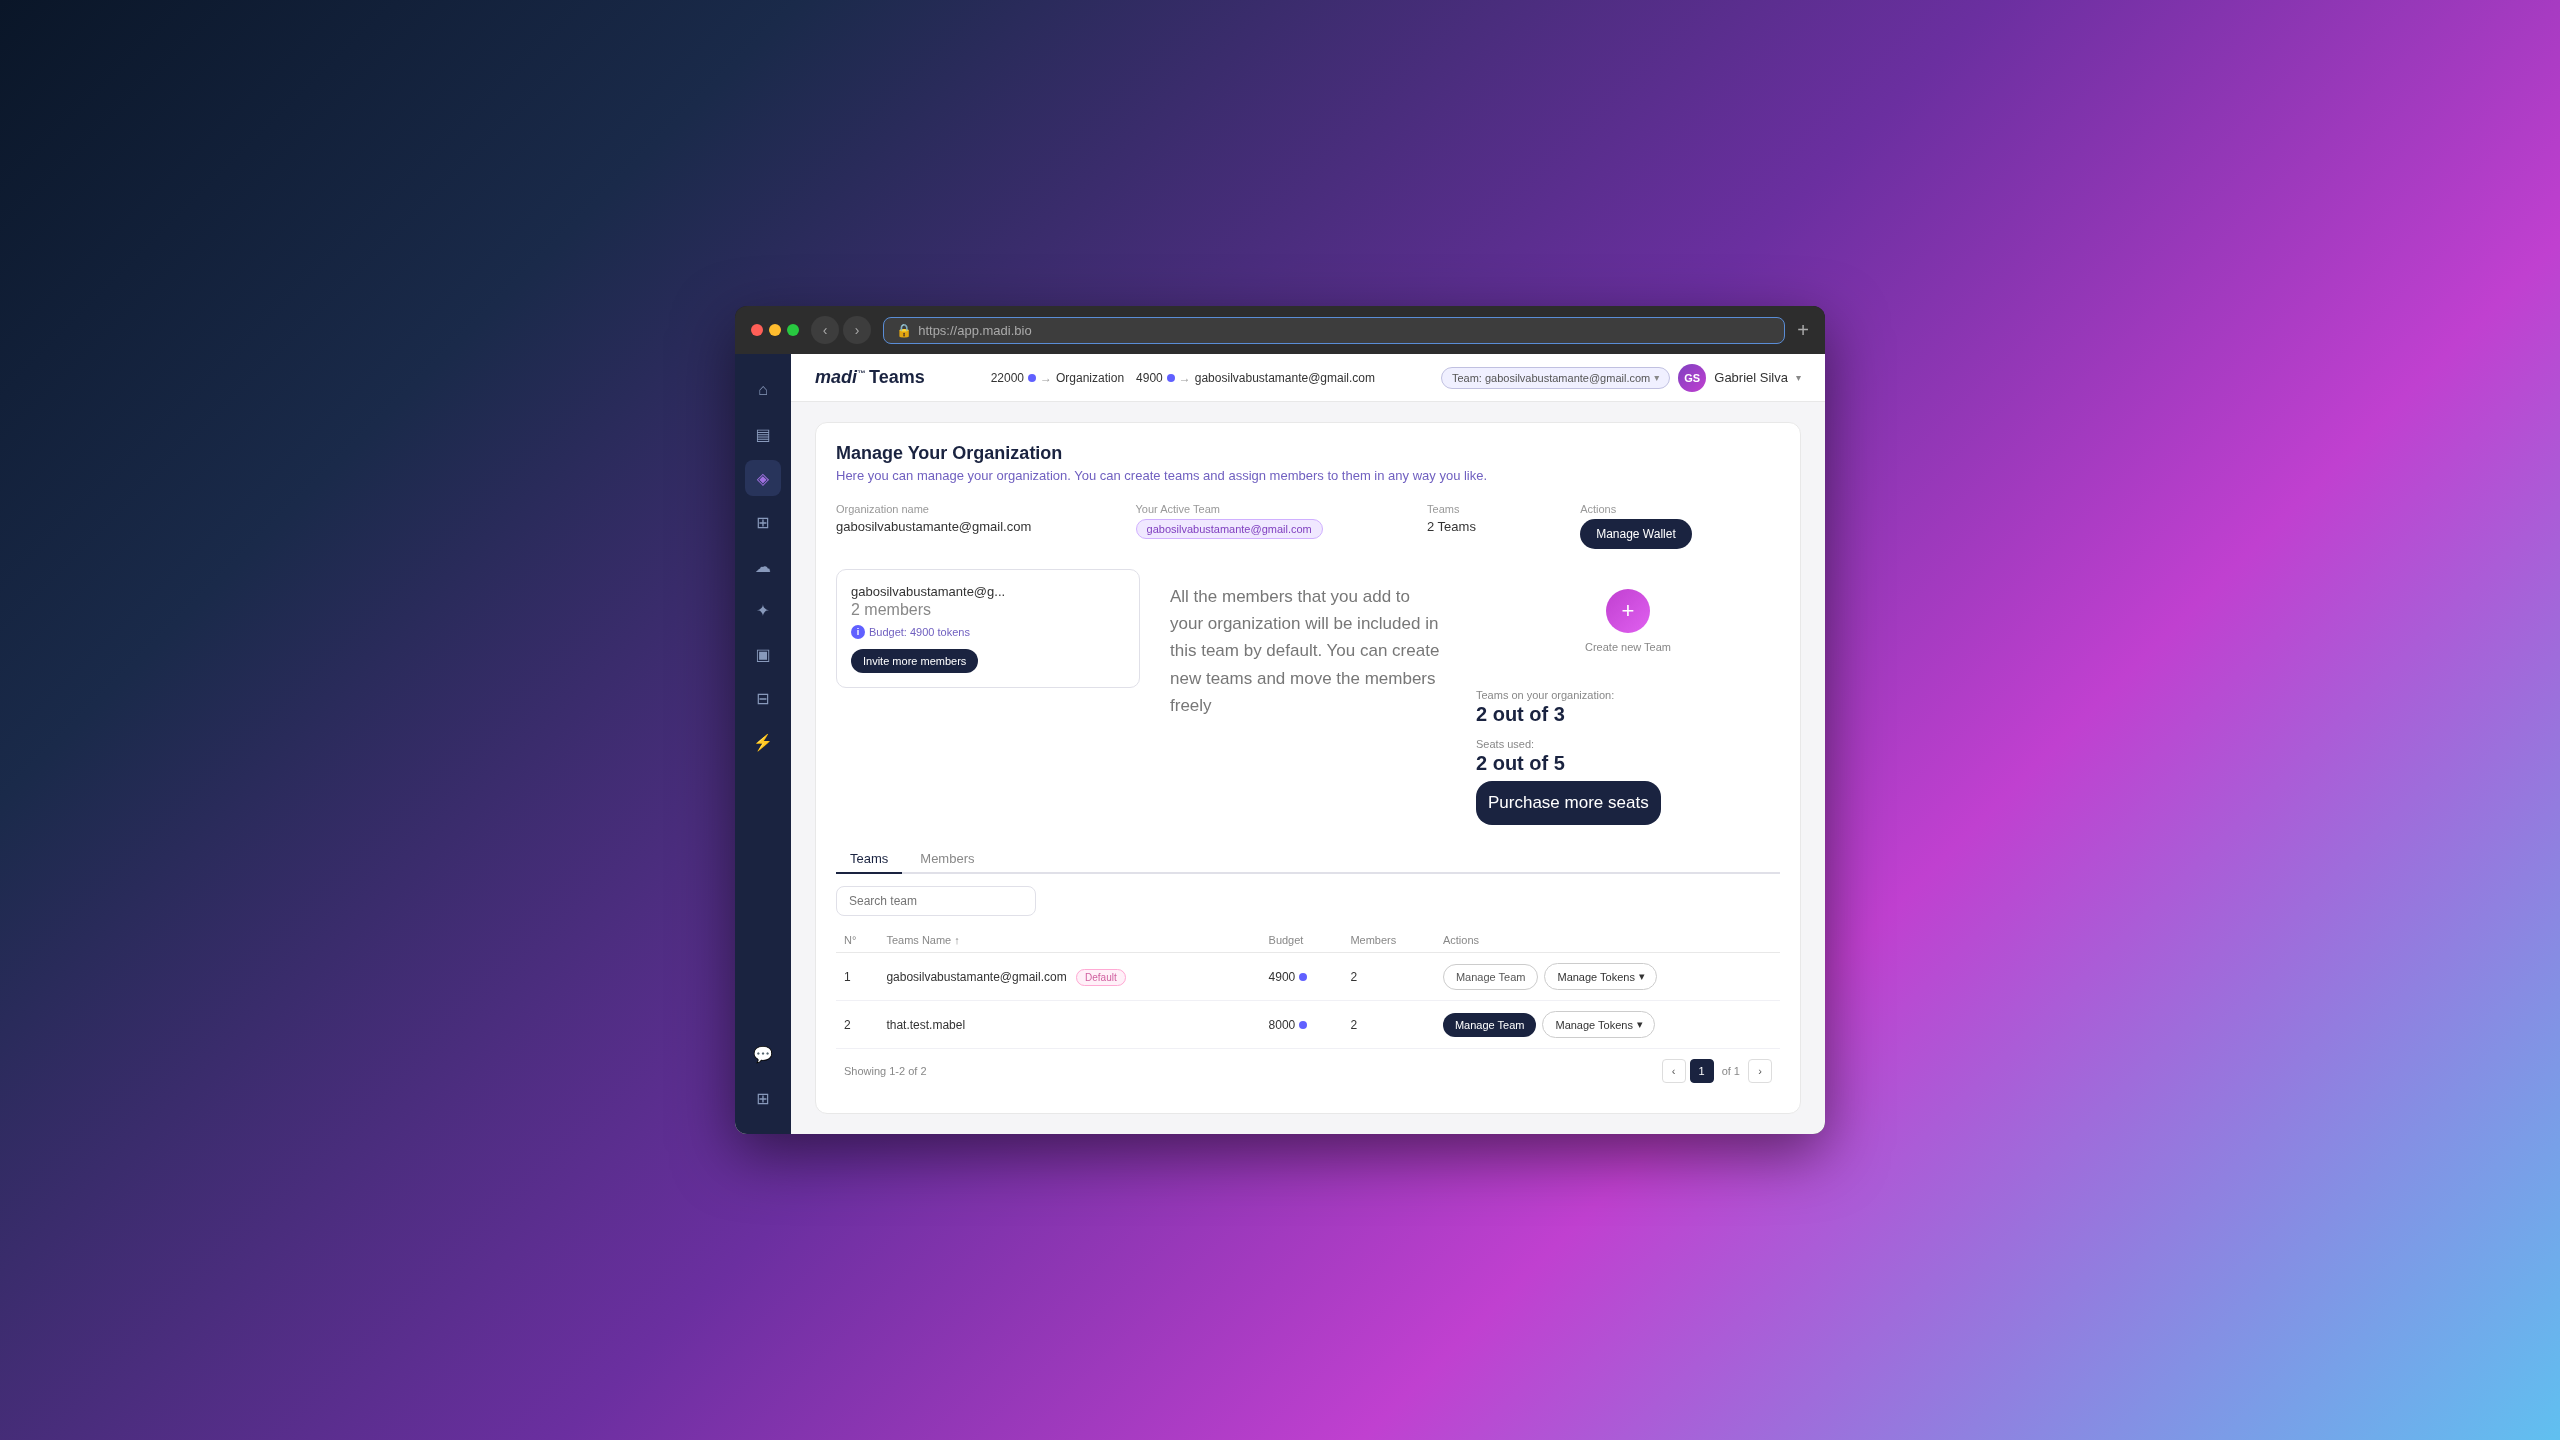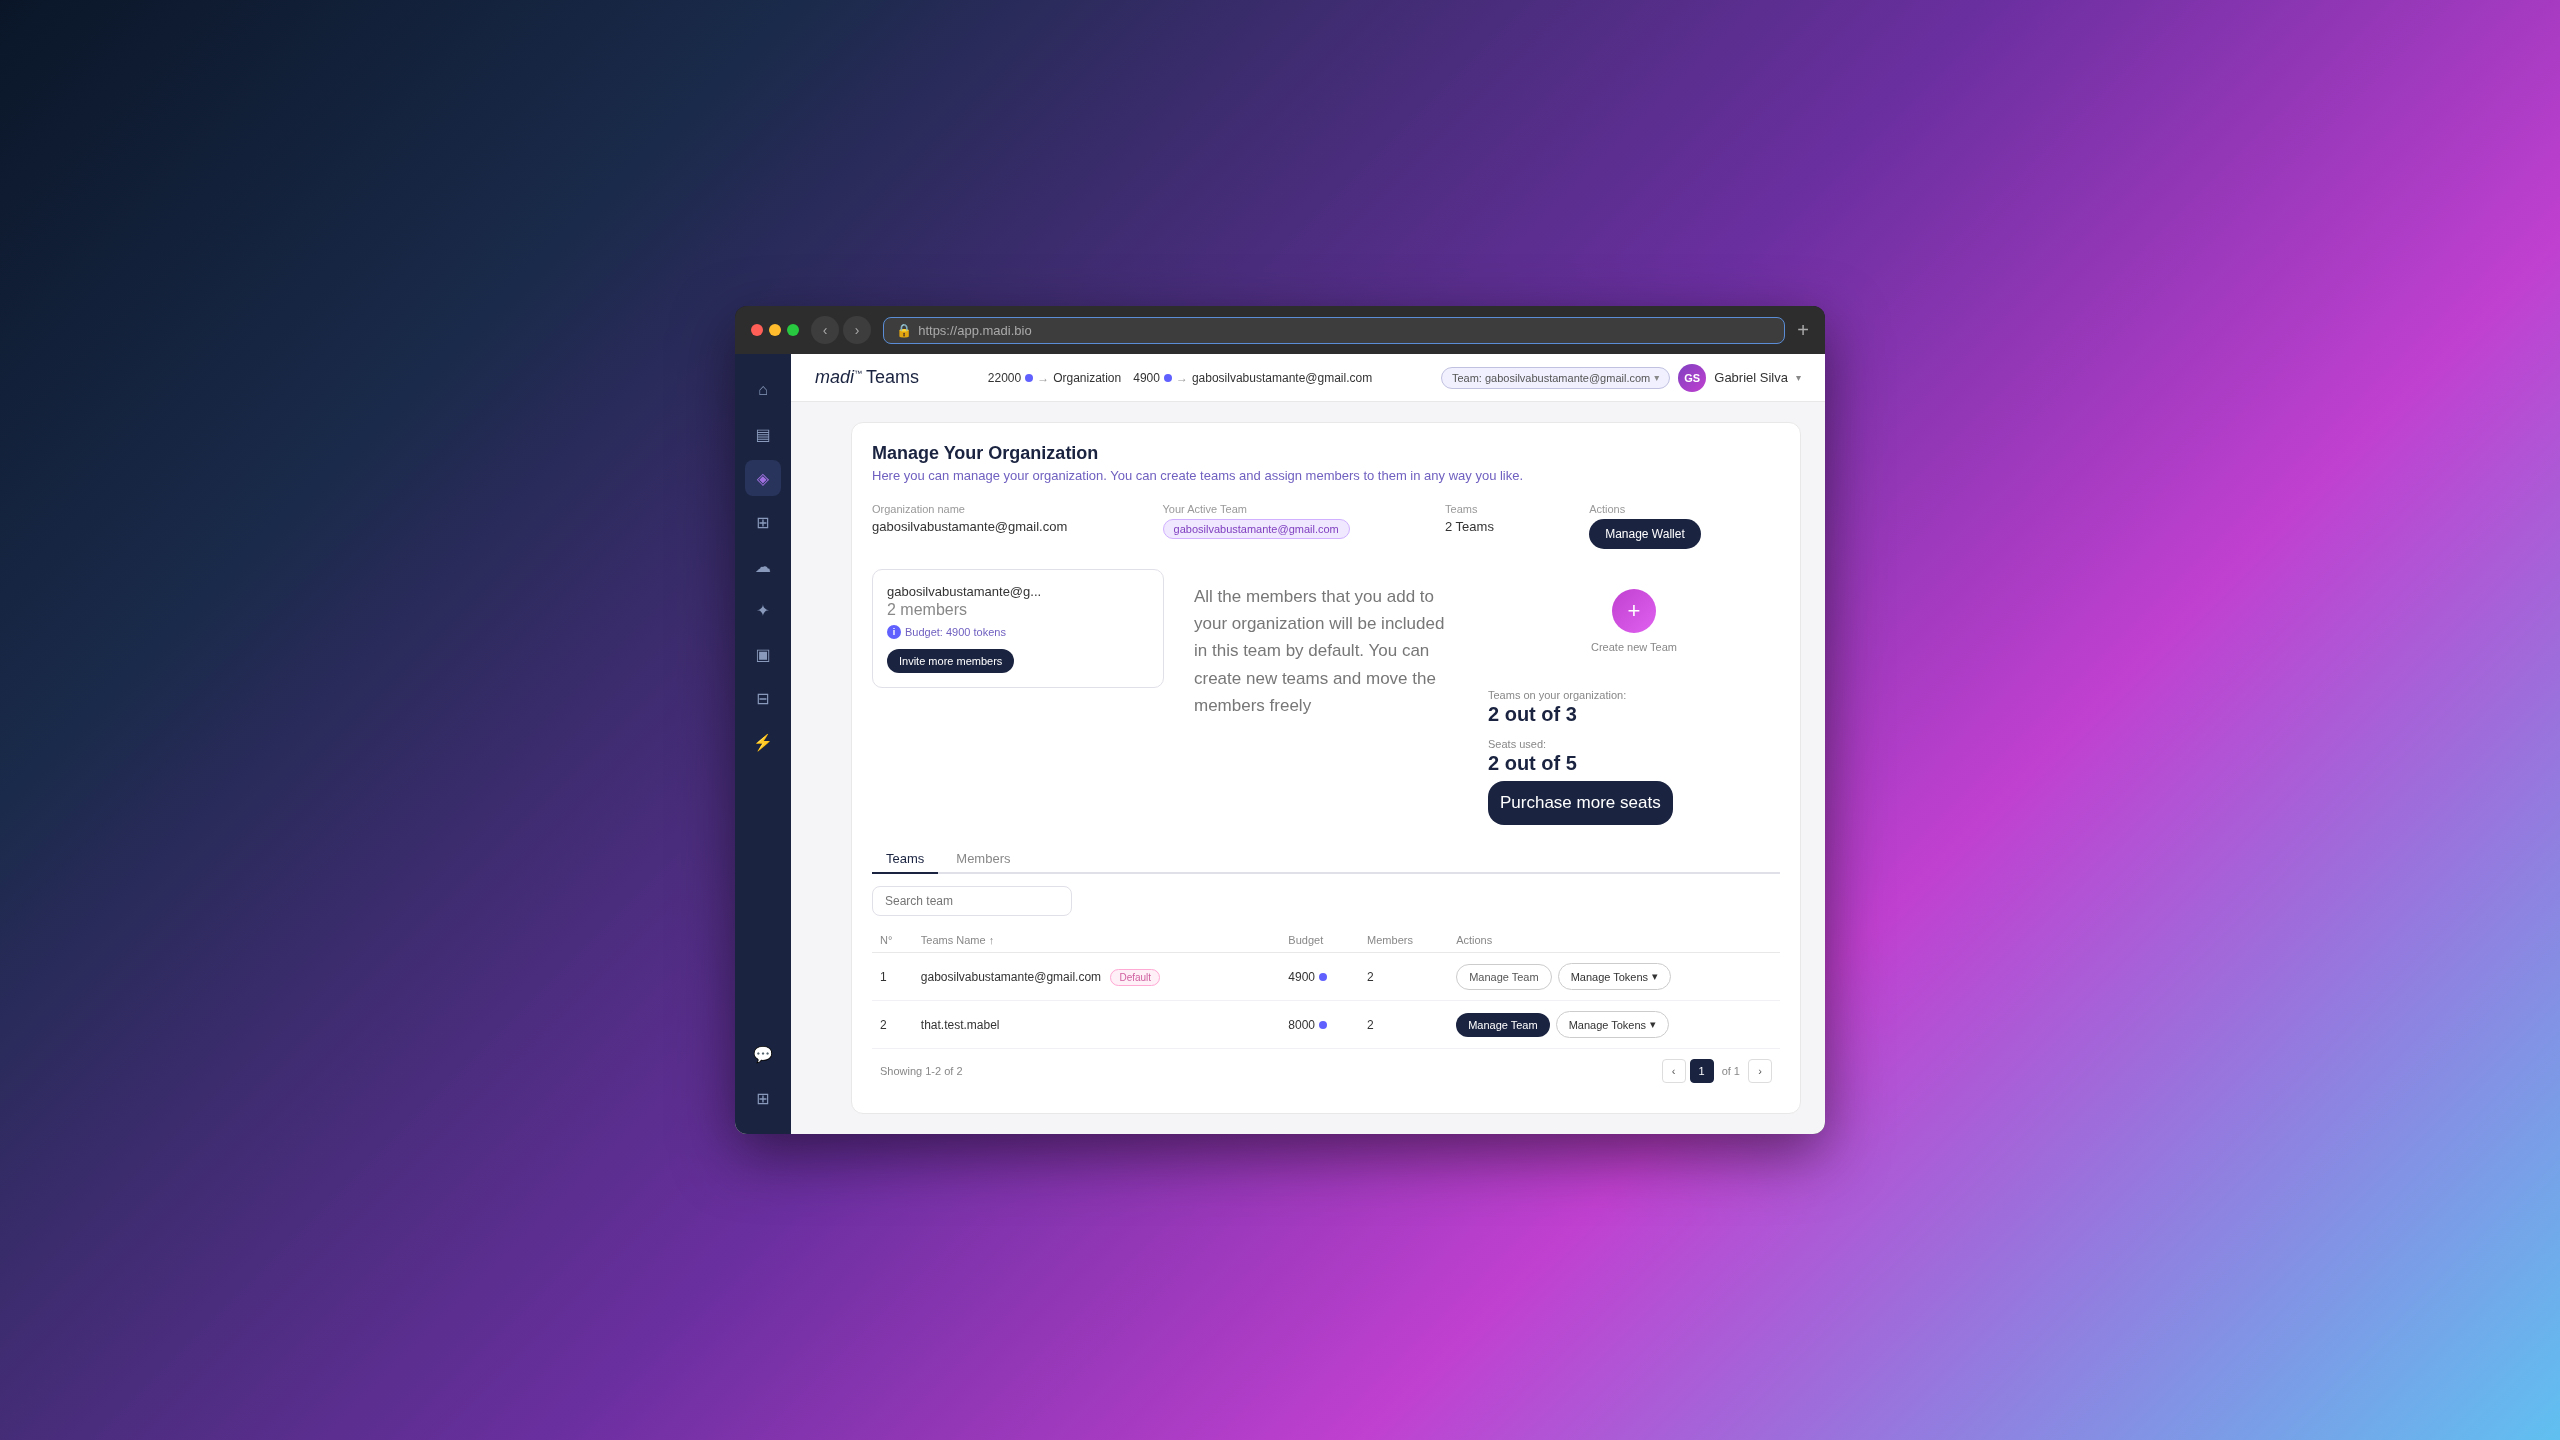--- a/index.html
+++ b/index.html
@@ -101,21 +101,21 @@
       background: white;
       padding: 0 24px;
       height: 48px;
       display: flex;
       align-items: center;
       border-bottom: 1px solid #e8e8e8;
       gap: 16px;
     }
     .logo {
       font-size: 18px;
-      font-weight: 400;
+      font-weight: 700;
       color: #1a2340;
       display: flex;
       align-items: center;
       gap: 2px;
     }
     .logo-madi { font-style: italic; color: #1a2340; }
     .topbar-center { flex: 1; display: flex; align-items: center; justify-content: center; gap: 12px; }
     .token-badge {
       display: flex; align-items: center; gap: 4px;
       font-size: 12px; color: #333;
@@ -137,21 +137,20 @@
       border-radius: 50%;
       background: linear-gradient(135deg, #8040c0, #c040d0);
       display: flex; align-items: center; justify-content: center;
       color: white; font-size: 11px; font-weight: bold;
     }
     .user-name { font-size: 13px; color: #333; }
     .page-content {
       padding: 20px 24px;
       flex: 1;
       overflow-y: auto;
-      margin-left: 36px;
     }
     .page-title { font-size: 18px; font-weight: 600; color: #1a2340; margin-bottom: 4px; }
     .page-subtitle { font-size: 13px; color: #7060c0; margin-bottom: 20px; }
     .org-section {
       display: grid;
       grid-template-columns: auto auto auto auto;
       gap: 16px;
       margin-bottom: 20px;
       align-items: start;
     }

